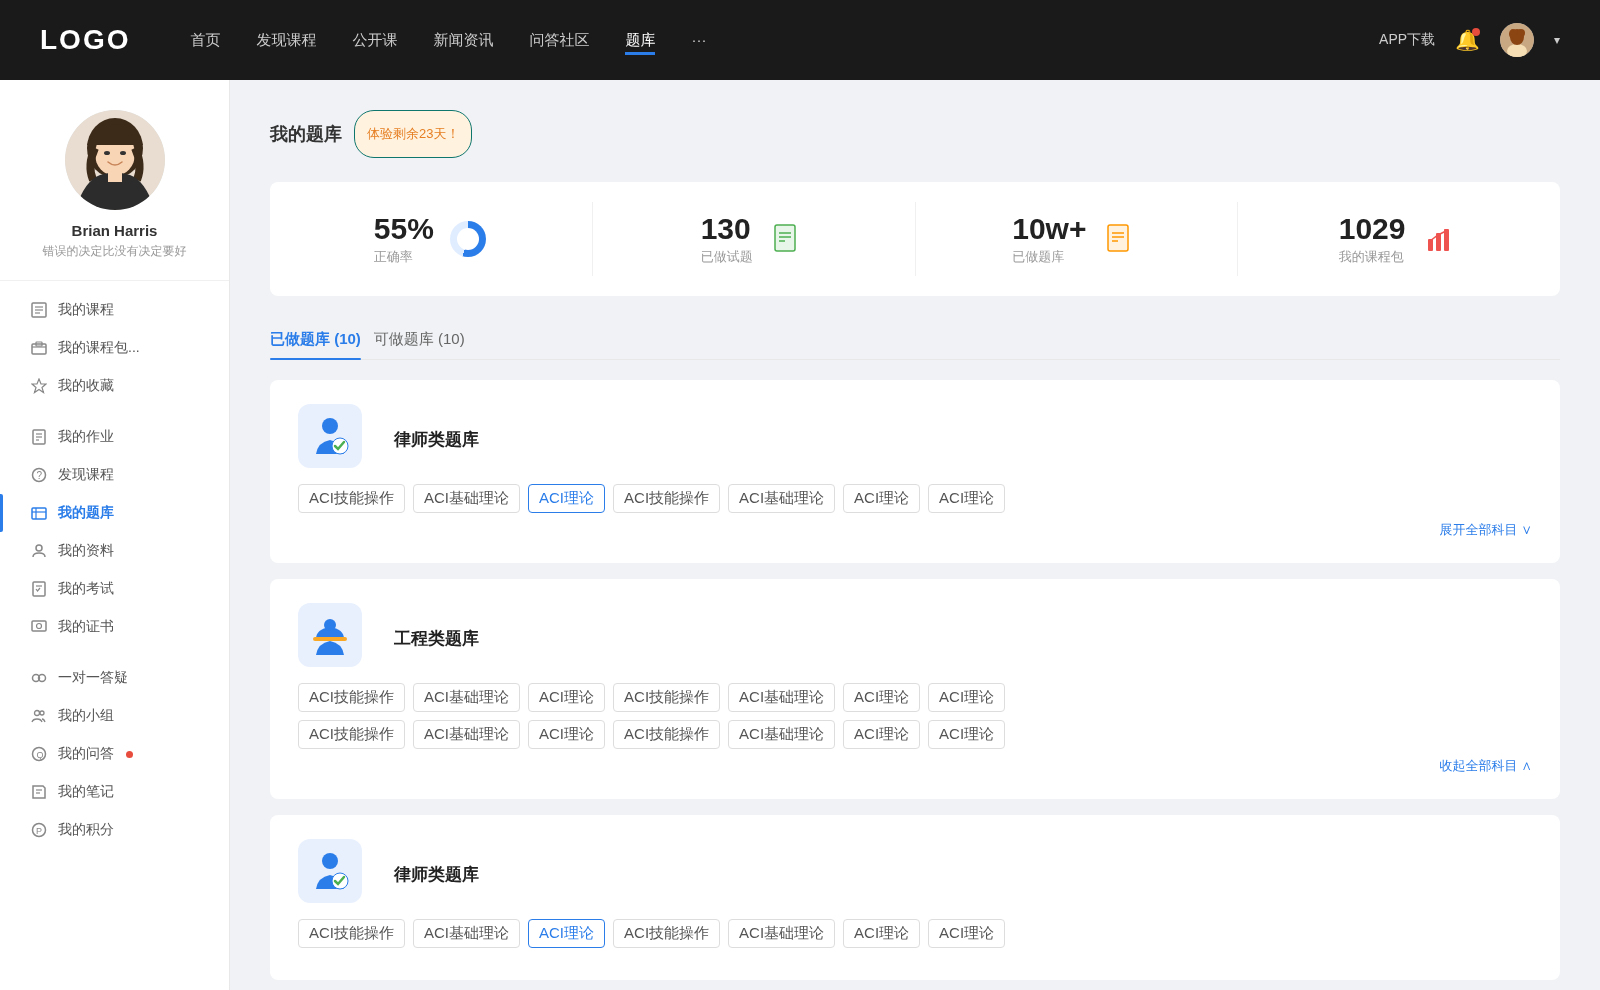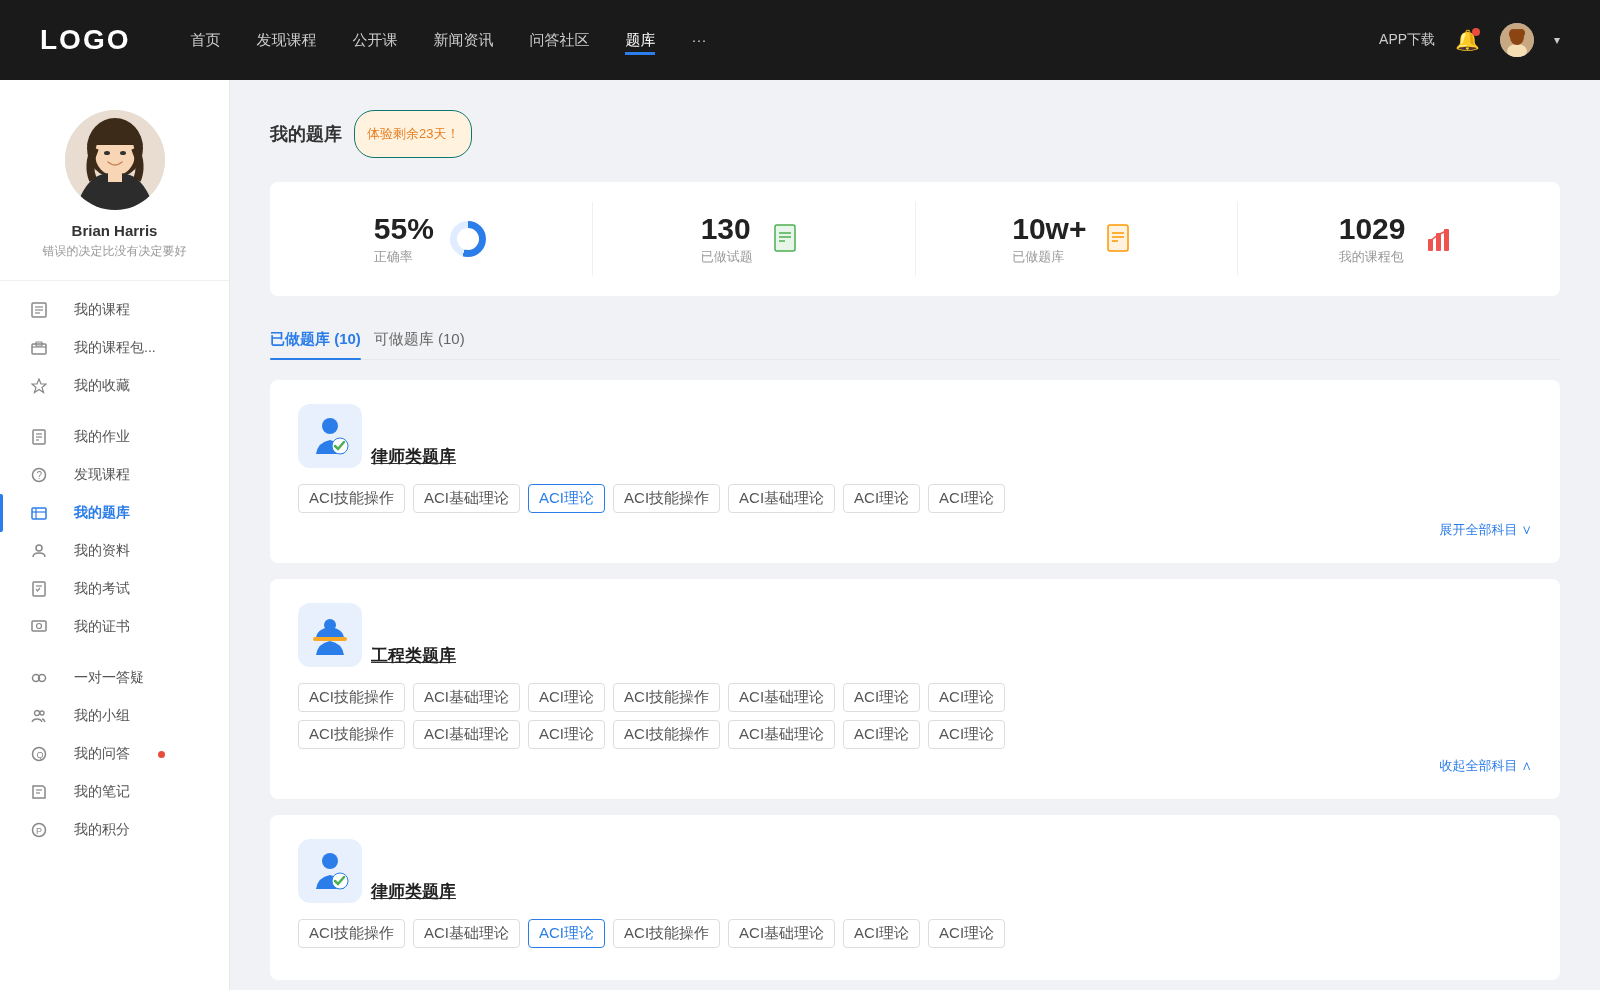--- a/index.html
+++ b/index.html
@@ -109,21 +109,21 @@
       color: #999;
     }
 
     .sidebar-menu {
       list-style: none;
       padding: 0 0 10px;
     }
     .sidebar-menu li {
       display: flex;
       align-items: center;
-      gap: 26px;
+      gap: 10px;
       padding: 10px 30px;
       font-size: 14px;
       color: #555;
       cursor: pointer;
       position: relative;
     }
     .sidebar-menu li.active {
       color: #2b7de9;
       font-weight: 600;
     }
@@ -244,24 +244,23 @@
 
     
     .qbank-card {
       background: #fff;
       border-radius: 8px;
       padding: 24px 28px;
       margin-bottom: 16px;
     }
     .qbank-header {
       display: flex;
-      align-items: flex-end;
-      gap: 9px;
+      align-items: center;
+      gap: 32px;
       margin-bottom: 16px;
-      text-decoration: underline;
     }
     .qbank-icon {
       width: 64px; height: 64px;
       border-radius: 12px;
       background: #e8f0fe;
       display: flex; align-items: center; justify-content: center;
       flex-shrink: 0;
     }
     .qbank-name {
       font-size: 17px;

